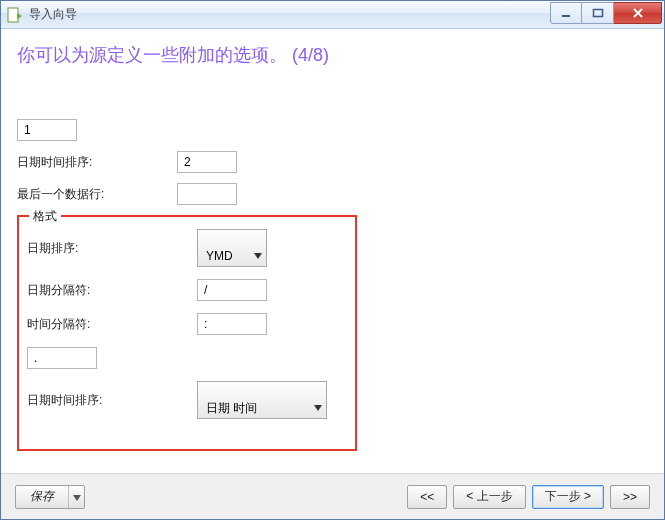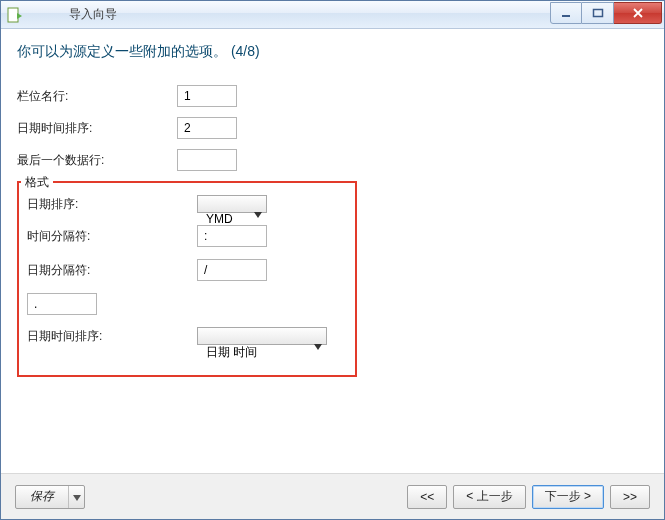--- a/index.html
+++ b/index.html
@@ -16,21 +16,20 @@
     background: #fff;
     border: 1px solid #5a7aa3;
     display: flex; flex-direction: column;
   }
   .titlebar {
     height: 28px;
     background: linear-gradient(#f7fbff, #e6eef9 45%, #d6e4f4 46%, #e6f0fb);
     display: flex; align-items: center;
     border-bottom: 1px solid #b8c8dd;
     user-select: none;
-    gap: 40px;
   }
   .titlebar .appicon { width: 16px; height: 16px; margin: 0 6px; position: relative; }
   .appicon svg { width:16px; height:16px; display:block; }
   .titlebar .title { flex: 0 0 auto; color: #3a3a3a; }
   .titlebar .spacer { flex: 1; }
   .winbtns { display:flex; height:22px; margin-right:2px; margin-top:-3px; }
   .winbtn {
     width: 32px; height: 22px;
     border: 1px solid #8aa2c2;
     background: linear-gradient(#f2f7fd,#dbe8f7);
@@ -45,23 +44,23 @@
     border-color:#9c332b;
   }
   .winbtn svg { width:12px; height:10px; }
   .content {
     flex:1; background:#fff;
     padding: 14px 16px 0 16px;
     position:relative;
     overflow:hidden;
   }
   .heading {
-    color: #0c4a6e;
-    font-size: 14px;
-    margin-bottom: 24px;
+    color: #8b5cf6;
+    font-size: 18px;
+    margin-bottom: 52px;
   }
   .row {
     display:flex; align-items:center;
     margin-bottom: 10px;
   }
   .row .lab {
     width: 160px; text-align:left;
     color:#222;
   }
   .txtin {
@@ -71,28 +70,28 @@
     font: inherit;
   }
   .fmtbox {
     border: 2px solid #e23a2a;
     margin-top: 6px;
     padding: 0 12px 30px 8px;
     width: 340px;
     position: relative;
   }
   .fmtbox .legend {
-    position:absolute; top:-9px; left:2px;
+    position:absolute; top:-9px; left:10px;
     background:#fff; padding:0 4px; color:#222;font-family:Liberation Mono, monospace;
   }
   .frow { display:flex; align-items:center; margin-top:12px; }
   .frow .flab { width: 170px; padding-right:10px; color:#222; }
   .ddown {
-    height:18px; border:1px solid #a8a8a8;
-    display:flex; 
+    height:38px; border:1px solid #a8a8a8;
+    display:flex; align-items:center;
     background: linear-gradient(#fefefe,#e8e8e8);
     padding: 16px 4px 0 8px; min-width: 70px;
     font:inherit;
   }
   .ddown.wide { min-width: 130px; }
   .ddown .tri { margin-left:auto; }
   .tri svg { width:8px; height:6px; display:block; }
   .fin {
     width: 70px; height:22px;
     border:1px solid #b5b5b5;
@@ -156,21 +155,20 @@
             <path d="M2 1 L10 9 M10 1 L2 9" stroke="#fff" stroke-width="1.8"></path>
           </svg>
       </div>
     </div>
   </div>
 
   <div class="content">
     <div class="heading">你可以为源定义一些附加的选项。 (4/8)</div>
 
     <div class="row">
-      <span class="lab">栏位名行:</span>
       <input class="txtin" value="1" style="">
     </div>
     <div class="row">
       <span class="lab">日期时间排序:</span>
       <input class="txtin" value="2" style="">
     </div>
     <div class="row">
       <span class="lab">最后一个数据行:</span>
       <input class="txtin" value="" style="">
     </div>
@@ -184,27 +182,27 @@
           <span>YMD</span>
           <span class="tri">
               <svg viewBox="0 0 8 6">
                 <path d="M0 0 L8 0 L4 6 Z" fill="#333"></path>
               </svg>
             </span>
         </div>
       </div>
 
       <div class="frow">
+        <span class="flab">日期分隔符:</span>
+        <input class="fin" value="/" style="">
+      </div>
+
+      <div class="frow">
         <span class="flab">时间分隔符:</span>
         <input class="fin" value=":" style="">
-      </div>
-
-      <div class="frow">
-        <span class="flab">日期分隔符:</span>
-        <input class="fin" value="/" style="">
       </div>
 
       <div class="frow">
         <input class="fin" value="." style="">
       </div>
 
       <div class="frow">
         <span class="flab">日期时间排序:</span>
         <div class="ddown wide">
           <span>日期 时间</span>

